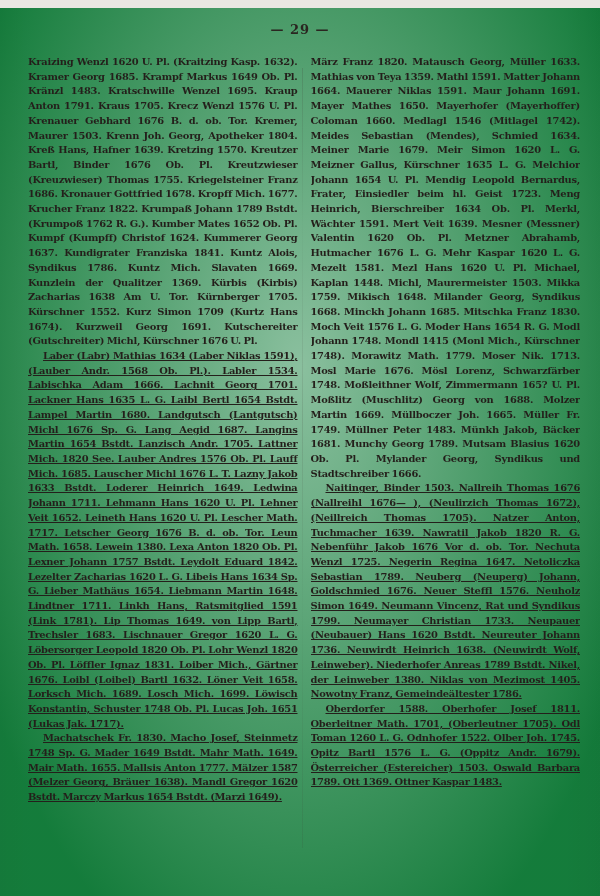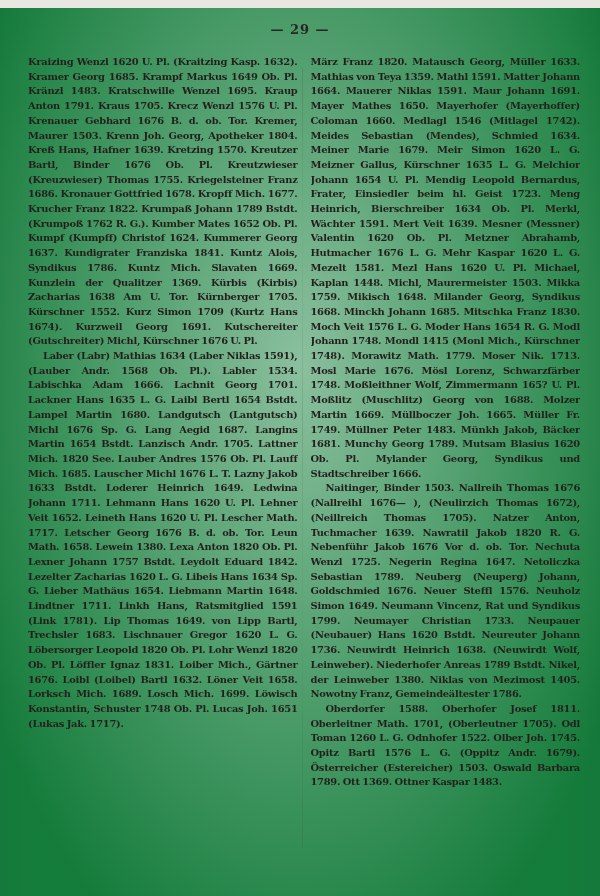--- a/index.html
+++ b/index.html
@@ -53,20 +53,21 @@
     font-weight: bold;
     line-height: 14.7px;
     letter-spacing: -0.25px;
     word-spacing: -0.6px;
   }
   .para {
     margin: 0;
   }
   .para.indent {
     text-indent: 15px;
+    text-decoration: underline;
   }
   
   .column-divider {
     position: absolute;
     left: 302px;
     top: 60px;
     width: 1px;
     height: 780px;
     background: linear-gradient(180deg,
       rgba(60,55,50,0.18) 0%, rgba(60,55,50,0.02) 20%,
@@ -82,20 +83,21 @@
 
   <div class="page-header">— 29 —</div>
 
   <div class="column-divider"></div>
 
   <div class="columns">
 
     <div class="column">
       <p class="para">Kraizing Wenzl 1620 U. Pl. (Kraitzing Kasp. 1632). Kramer Georg 1685. Krampf Markus 1649 Ob. Pl. Kränzl 1483. Kratschwille Wenzel 1695. Kraup Anton 1791. Kraus 1705. Krecz Wenzl 1576 U. Pl. Krenauer Gebhard 1676 B. d. ob. Tor. Kremer, Maurer 1503. Krenn Joh. Georg, Apotheker 1804. Kreß Hans, Hafner 1639. Kretzing 1570. Kreutzer Bartl, Binder 1676 Ob. Pl. Kreutzwieser (Kreuzwieser) Thomas 1755. Kriegelsteiner Franz 1686. Kronauer Gottfried 1678. Kropff Mich. 1677. Krucher Franz 1822. Krumpaß Johann 1789 Bstdt. (Krumpoß 1762 R. G.). Kumber Mates 1652 Ob. Pl. Kumpf (Kumpff) Christof 1624. Kummerer Georg 1637. Kundigrater Franziska 1841. Kuntz Alois, Syndikus 1786. Kuntz Mich. Slavaten 1669. Kunzlein der Qualitzer 1369. Kürbis (Kirbis) Zacharias 1638 Am U. Tor. Kürnberger 1705. Kürschner 1552. Kurz Simon 1709 (Kurtz Hans 1674). Kurzweil Georg 1691. Kutschereiter (Gutschreiter) Michl, Kürschner 1676 U. Pl.</p>
       <p class="para indent">Laber (Labr) Mathias 1634 (Laber Niklas 1591), (Lauber Andr. 1568 Ob. Pl.). Labler 1534. Labischka Adam 1666. Lachnit Georg 1701. Lackner Hans 1635 L. G. Laibl Bertl 1654 Bstdt. Lampel Martin 1680. Landgutsch (Lantgutsch) Michl 1676 Sp. G. Lang Aegid 1687. Langins Martin 1654 Bstdt. Lanzisch Andr. 1705. Lattner Mich. 1820 See. Lauber Andres 1576 Ob. Pl. Lauff Mich. 1685. Lauscher Michl 1676 L. T. Lazny Jakob 1633 Bstdt. Loderer Heinrich 1649. Ledwina Johann 1711. Lehmann Hans 1620 U. Pl. Lehner Veit 1652. Leineth Hans 1620 U. Pl. Lescher Math. 1717. Letscher Georg 1676 B. d. ob. Tor. Leun Math. 1658. Lewein 1380. Lexa Anton 1820 Ob. Pl. Lexner Johann 1757 Bstdt. Leydolt Eduard 1842. Lezelter Zacharias 1620 L. G. Libeis Hans 1634 Sp. G. Lieber Mathäus 1654. Liebmann Martin 1648. Lindtner 1711. Linkh Hans, Ratsmitglied 1591 (Link 1781). Lip Thomas 1649. von Lipp Bartl, Trechsler 1683. Lischnauer Gregor 1620 L. G. Löbersorger Leopold 1820 Ob. Pl. Lohr Wenzl 1820 Ob. Pl. Löffler Ignaz 1831. Loiber Mich., Gärtner 1676. Loibl (Loibel) Bartl 1632. Löner Veit 1658. Lorksch Mich. 1689. Losch Mich. 1699. Löwisch Konstantin, Schuster 1748 Ob. Pl. Lucas Joh. 1651 (Lukas Jak. 1717).</p>
+      <p class="para indent">Machatschek Fr. 1830. Macho Josef, Steinmetz 1748 Sp. G. Mader 1649 Bstdt. Mahr Math. 1649. Mair Math. 1655. Mallsis Anton 1777. Mälzer 1587 (Melzer Georg, Bräuer 1638). Mandl Gregor 1620 Bstdt. Marczy Markus 1654 Bstdt. (Marzi 1649).</p>
     </div>
 
     <div class="column">
       <p class="para">März Franz 1820. Matausch Georg, Müller 1633. Mathias von Teya 1359. Mathl 1591. Matter Johann 1664. Mauerer Niklas 1591. Maur Johann 1691. Mayer Mathes 1650. Mayerhofer (Mayerhoffer) Coloman 1660. Medlagl 1546 (Mitlagel 1742). Meides Sebastian (Mendes), Schmied 1634. Meiner Marie 1679. Meir Simon 1620 L. G. Meizner Gallus, Kürschner 1635 L. G. Melchior Johann 1654 U. Pl. Mendig Leopold Bernardus, Frater, Einsiedler beim hl. Geist 1723. Meng Heinrich, Bierschreiber 1634 Ob. Pl. Merkl, Wächter 1591. Mert Veit 1639. Mesner (Messner) Valentin 1620 Ob. Pl. Metzner Abrahamb, Hutmacher 1676 L. G. Mehr Kaspar 1620 L. G. Mezelt 1581. Mezl Hans 1620 U. Pl. Michael, Kaplan 1448. Michl, Maurermeister 1503. Mikka 1759. Mikisch 1648. Milander Georg, Syndikus 1668. Minckh Johann 1685. Mitschka Franz 1830. Moch Veit 1576 L. G. Moder Hans 1654 R. G. Modl Johann 1748. Mondl 1415 (Monl Mich., Kürschner 1748). Morawitz Math. 1779. Moser Nik. 1713. Mosl Marie 1676. Mösl Lorenz, Schwarzfärber 1748. Moßleithner Wolf, Zimmermann 165? U. Pl. Moßlitz (Muschlitz) Georg von 1688. Molzer Martin 1669. Müllboczer Joh. 1665. Müller Fr. 1749. Müllner Peter 1483. Münkh Jakob, Bäcker 1681. Munchy Georg 1789. Mutsam Blasius 1620 Ob. Pl. Mylander Georg, Syndikus und Stadtschreiber 1666.</p>
       <p class="para indent">Naitinger, Binder 1503. Nallreih Thomas 1676 (Nallreihl 1676— ), (Neulirzich Thomas 1672), (Neillreich Thomas 1705). Natzer Anton, Tuchmacher 1639. Nawratil Jakob 1820 R. G. Nebenführ Jakob 1676 Vor d. ob. Tor. Nechuta Wenzl 1725. Negerin Regina 1647. Netoliczka Sebastian 1789. Neuberg (Neuperg) Johann, Goldschmied 1676. Neuer Steffl 1576. Neuholz Simon 1649. Neumann Vincenz, Rat und Syndikus 1799. Neumayer Christian 1733. Neupauer (Neubauer) Hans 1620 Bstdt. Neureuter Johann 1736. Neuwirdt Heinrich 1638. (Neuwirdt Wolf, Leinweber). Niederhofer Anreas 1789 Bstdt. Nikel, der Leinweber 1380. Niklas von Mezimost 1405. Nowotny Franz, Gemeindeältester 1786.</p>
       <p class="para indent">Oberdorfer 1588. Oberhofer Josef 1811. Oberleitner Math. 1701, (Oberleutner 1705). Odl Toman 1260 L. G. Odnhofer 1522. Olber Joh. 1745. Opitz Bartl 1576 L. G. (Oppitz Andr. 1679). Österreicher (Estereicher) 1503. Oswald Barbara 1789. Ott 1369. Ottner Kaspar 1483.</p>
     </div>
 
   </div>
 </div>

